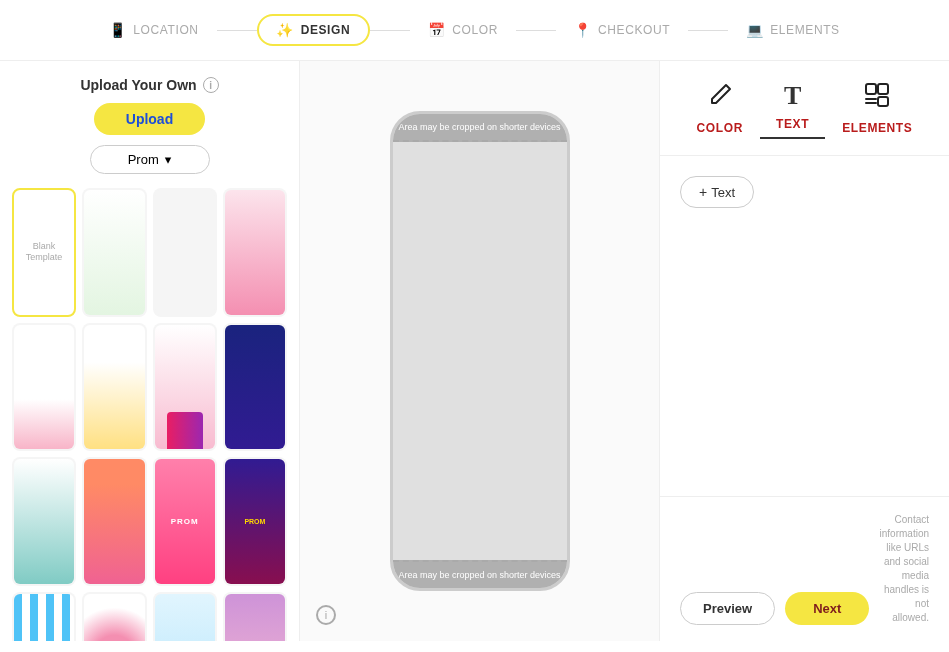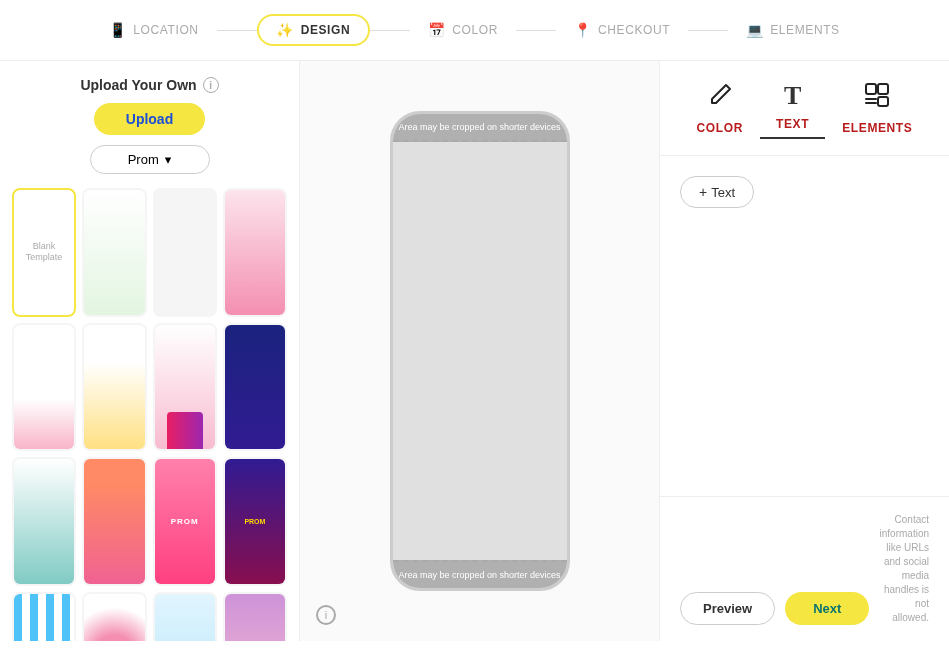--- a/index.html
+++ b/index.html
@@ -296,21 +296,21 @@
       color: #333;
     }
     .next-btn {
       border: none;
       border-radius: 20px;
       padding: 8px 28px;
       font-size: 13px;
       font-weight: 700;
       background: #f5e642;
       cursor: pointer;
-      color: #0f766e;
+      color: #7f1d1d;
     }
     .disclaimer {
       font-size: 10px;
       color: #aaa;
       text-align: right;
       max-width: 250px;
       line-height: 1.4;
     }
   </style>
 </head>

